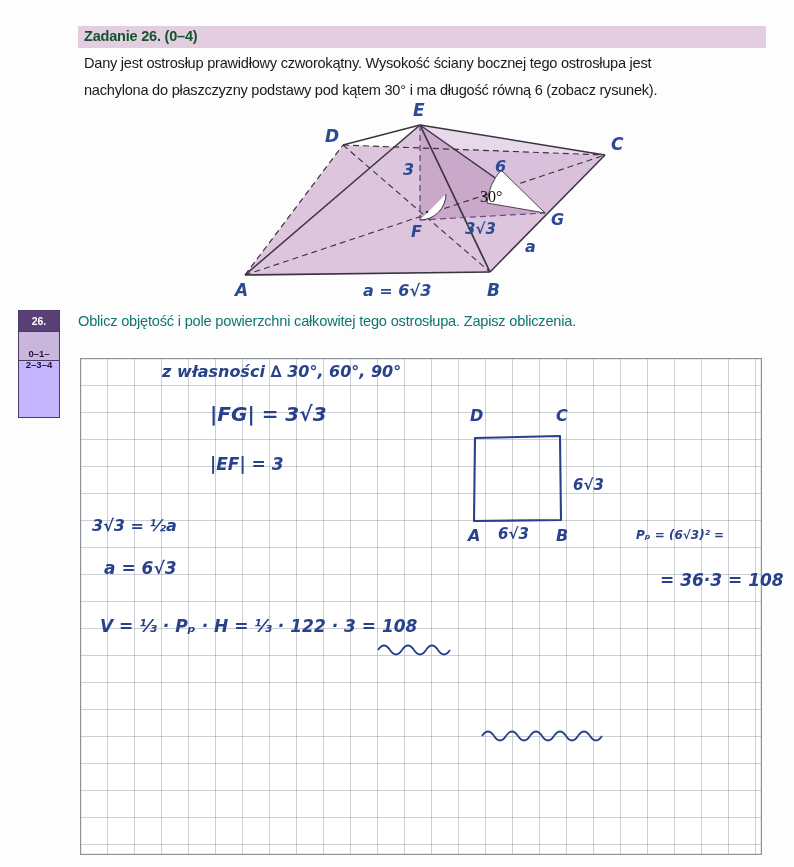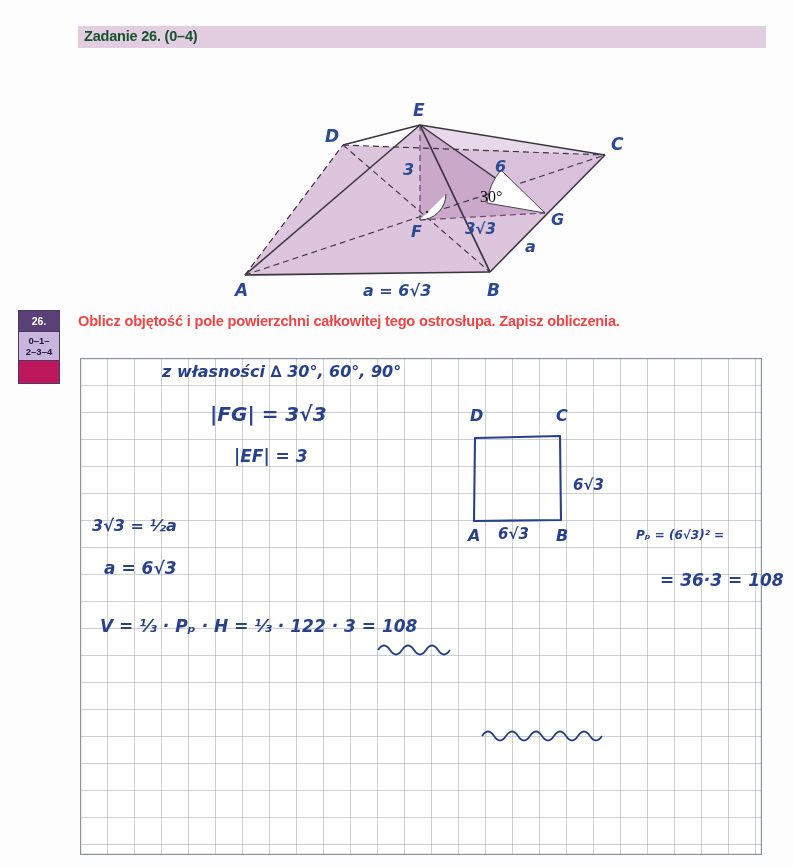--- a/index.html
+++ b/index.html
@@ -74,62 +74,62 @@
     fill: #111;
     font-weight: normal;
   }
 
   
   .scorebox {
     position: absolute;
     left: 18px;
     top: 310px;
     width: 42px;
-    height: 74px;
+    height: 108px;
     border: 1px solid #4b3a63;
     box-sizing: border-box;
-    background: #be185d;
+    background: #c4b5fd;
   }
   .score-head {
     height: 20px;
     background: #5b3f77;
     color: #fff;
     font-size: 10.5px;
     font-weight: bold;
     display: flex;
     align-items: center;
     justify-content: center;
     box-sizing: border-box;
   }
   .score-pts {
     height: 30px;
     background: #c9b6dc;
     color: #21103a;
     font-size: 9.5px;
     font-weight: bold;
     line-height: 11px;
     text-align: center;
-    padding-top: 3px;
+    padding-top: 16px;
     box-sizing: border-box;
     border-bottom: 1px solid #4b3a63;
     border-top: 1px solid #4b3a63;
   }
   .score-blank {
     flex: 1;
     background: #fff;
   }
 
   
   .instruction {
     position: absolute;
     left: 78px;
     top: 313px;
     font-size: 14.6px;
-    font-weight: bold;
-    color: #ef4444;
+    font-weight: normal;
+    color: #0f766e;
     letter-spacing: -0.2px;
     white-space: nowrap;
   }
 
   
   .gridwrap {
     position: absolute;
     left: 80px;
     top: 358px;
     width: 682px;
@@ -155,20 +155,22 @@
 </style>
 </head>
 <body>
 
 <div class="page">
 
   <div class="task-band">
     <span class="task-band-label">Zadanie 26. (0–4)</span>
   </div>
 
+  <div class="stmt stmt-l1">Dany jest ostrosłup prawidłowy czworokątny. Wysokość ściany bocznej tego ostrosłupa jest</div>
+  <div class="stmt stmt-l2">nachylona do płaszczyzny podstawy pod kątem  30°  i ma długość równą  6  (zobacz rysunek).</div>
 
   <div class="figure">
     <svg width="430" height="200" viewBox="0 0 430 200">
 
       <polygon points="30,175 275,172 390,55 128,45" fill="#ddc6dd" stroke="none"></polygon>
 
       <polygon points="30,175 275,172 205,25" fill="#ddc6dd" stroke="none"></polygon>
 
       <polygon points="205,25 205,120 330,113" fill="#c8a6c8" stroke="none" opacity="0.95"></polygon>
 
@@ -237,21 +239,21 @@
       <rect x="0" y="0" width="682" height="497" fill="url(#cells)"></rect>
       <rect x="0.5" y="0.5" width="681" height="496" fill="none" stroke="#8d939b" stroke-width="1.4"></rect>
     </svg>
 
     <div class="answer-ink">
 
       <div class="ink" style="left:82px; top:4px; font-size:16px;">z własności ∆ 30°, 60°, 90°</div>
 
       <div class="ink" style="left:130px; top:44px; font-size:20px;">|FG| = 3√3</div>
 
-      <div class="ink" style="left:130px; top:88px; font-size:17px;margin-left:24px;">|EF| = 3</div>
+      <div class="ink" style="left:130px; top:96px; font-size:17px;">|EF| = 3</div>
 
       <div class="ink" style="left:12px; top:158px; font-size:16px;">3√3 = ½a</div>
 
       <div class="ink" style="left:24px; top:200px; font-size:17px;">a = 6√3</div>
 
       <svg style="position:absolute; left:385px; top:62px;" width="180" height="140" viewBox="0 0 180 140">
         <path d="M10,18 L95,16 L96,100 L9,101 Z" fill="none" stroke="#27418c" stroke-width="2.1" stroke-linejoin="round"></path>
       </svg>
       <div class="ink" style="left:390px; top:48px; font-size:16px;">D</div>
       <div class="ink" style="left:476px; top:48px; font-size:16px;">C</div>

